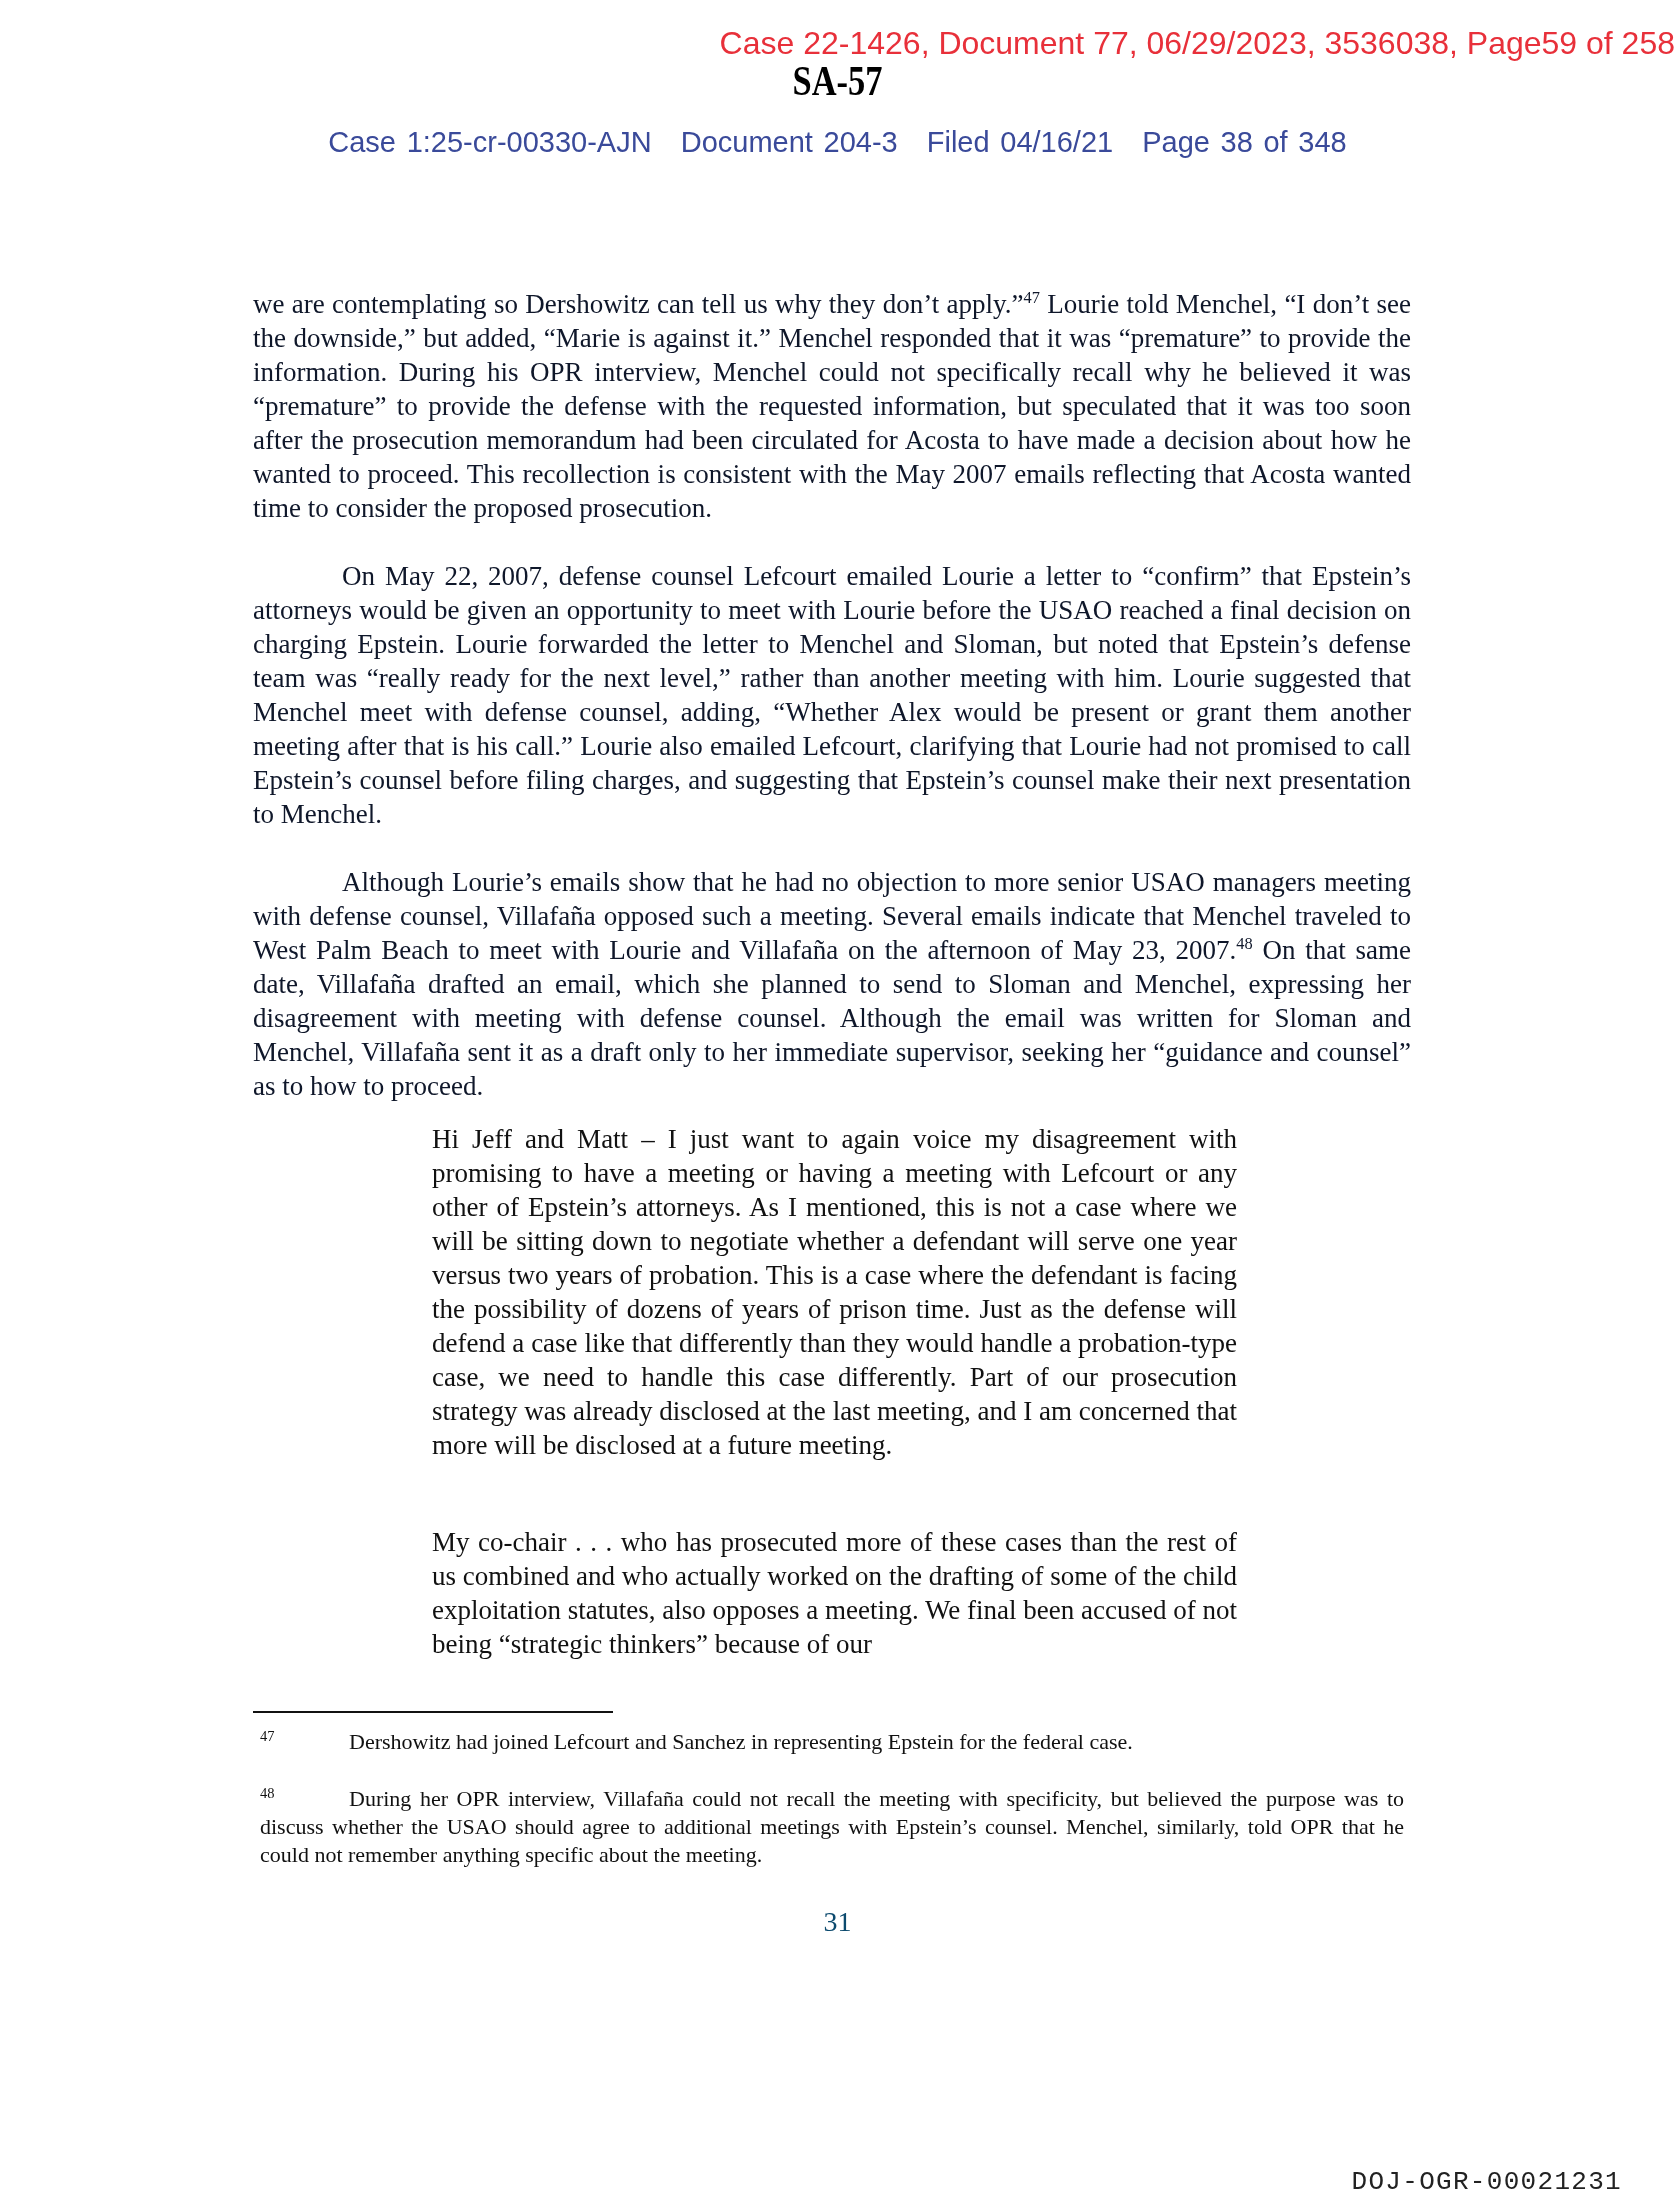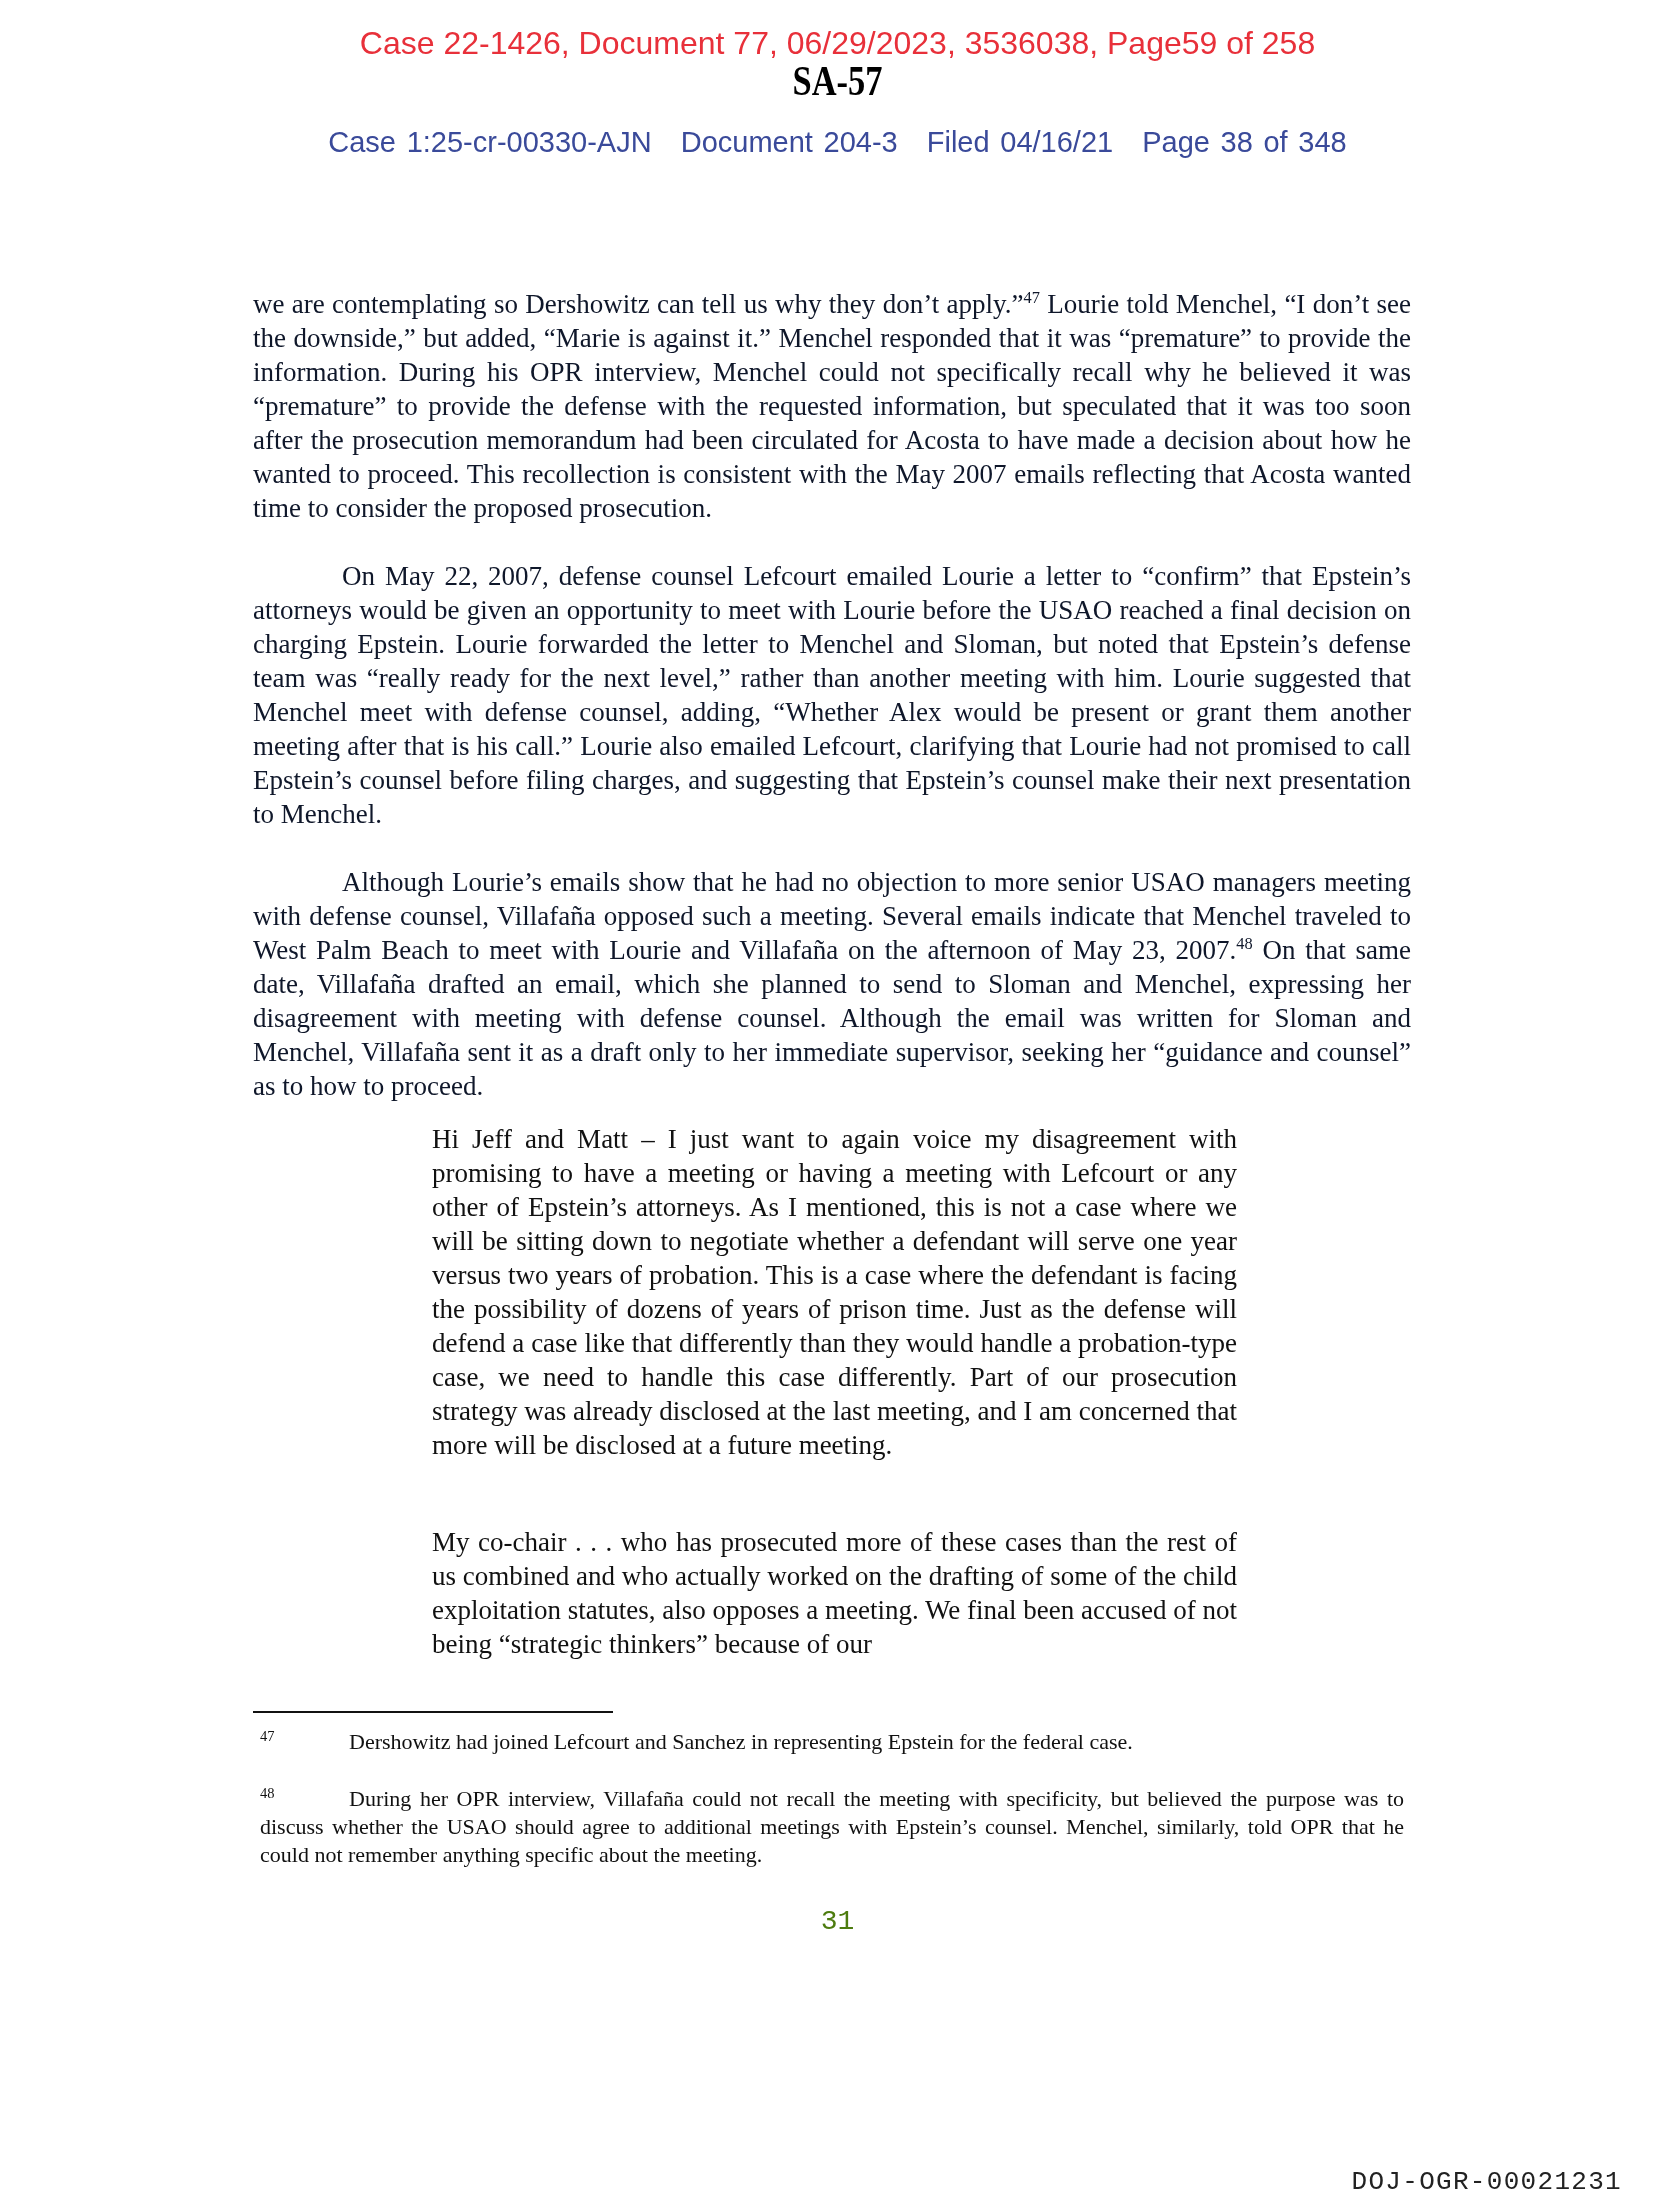--- a/index.html
+++ b/index.html
@@ -1,18 +1,18 @@
 <!DOCTYPE html>
 <html style="font-size:10.5px"><head>
 <meta charset="utf-8">
 <style>
   html, body { margin: 0; padding: 0; background: #ffffff; }
   body { width: 1675px; height: 2205px; position: relative; overflow: hidden; }
   .stamp-top {
-    position: absolute; left: 0; width: 1675px; top: 25px; text-align: center;
+    position: absolute; left: 0; width: 1675px; top: 25px; text-align: right;
     font-family: "Liberation Sans", sans-serif; font-size: 32px; color: #e8303a; line-height: 37px;
   }
   .sa-label {
     position: absolute; left: 0; width: 1675px; top: 58px; text-align: center;
     font-family: "Liberation Serif", serif; font-weight: bold; font-size: 42px; color: #000; line-height: 46px;
     transform: scaleX(0.82);
   }
   .stamp-case {
     position: absolute; left: 0; width: 1675px; top: 125px; text-align: center;
     font-family: "Liberation Sans", sans-serif; font-size: 29px; color: #3a4a9a; line-height: 34px;
@@ -36,21 +36,21 @@
   .quote p { margin: 0; }
   .fn-rule { position: absolute; left: 253px; top: 1711px; width: 360px; height: 2px; background: #111; }
   .footnotes {
     position: absolute; left: 253px; width: 1158px;
     font-family: "Liberation Serif", serif; font-size: 22px; line-height: 28px; color: #111; text-align: justify;
   }
   .footnotes p { margin: 7px; }
   .fn-num { font-size: 14.5px; vertical-align: 8px; line-height: 0; display: inline-block; width: 89px; }
   .page-number {
     position: absolute; left: 0; width: 1675px; top: 1906px; text-align: center;
-    font-family: Liberation Mono, monospace; font-size: 28px; color: #4d7c0f;
+    font-family: Liberation Serif, serif; font-size: 28px; color: #0c4a6e;
   }
   .bates {
     position: absolute; right: 53px; top: 2167px;
     font-family: "Liberation Mono", monospace; font-size: 26px; color: #222; letter-spacing: 1.3px;
   }
 </style>
 </head>
 <body>
 
 <div class="stamp-top">Case 22-1426, Document 77, 06/29/2023, 3536038, Page59 of 258</div>

